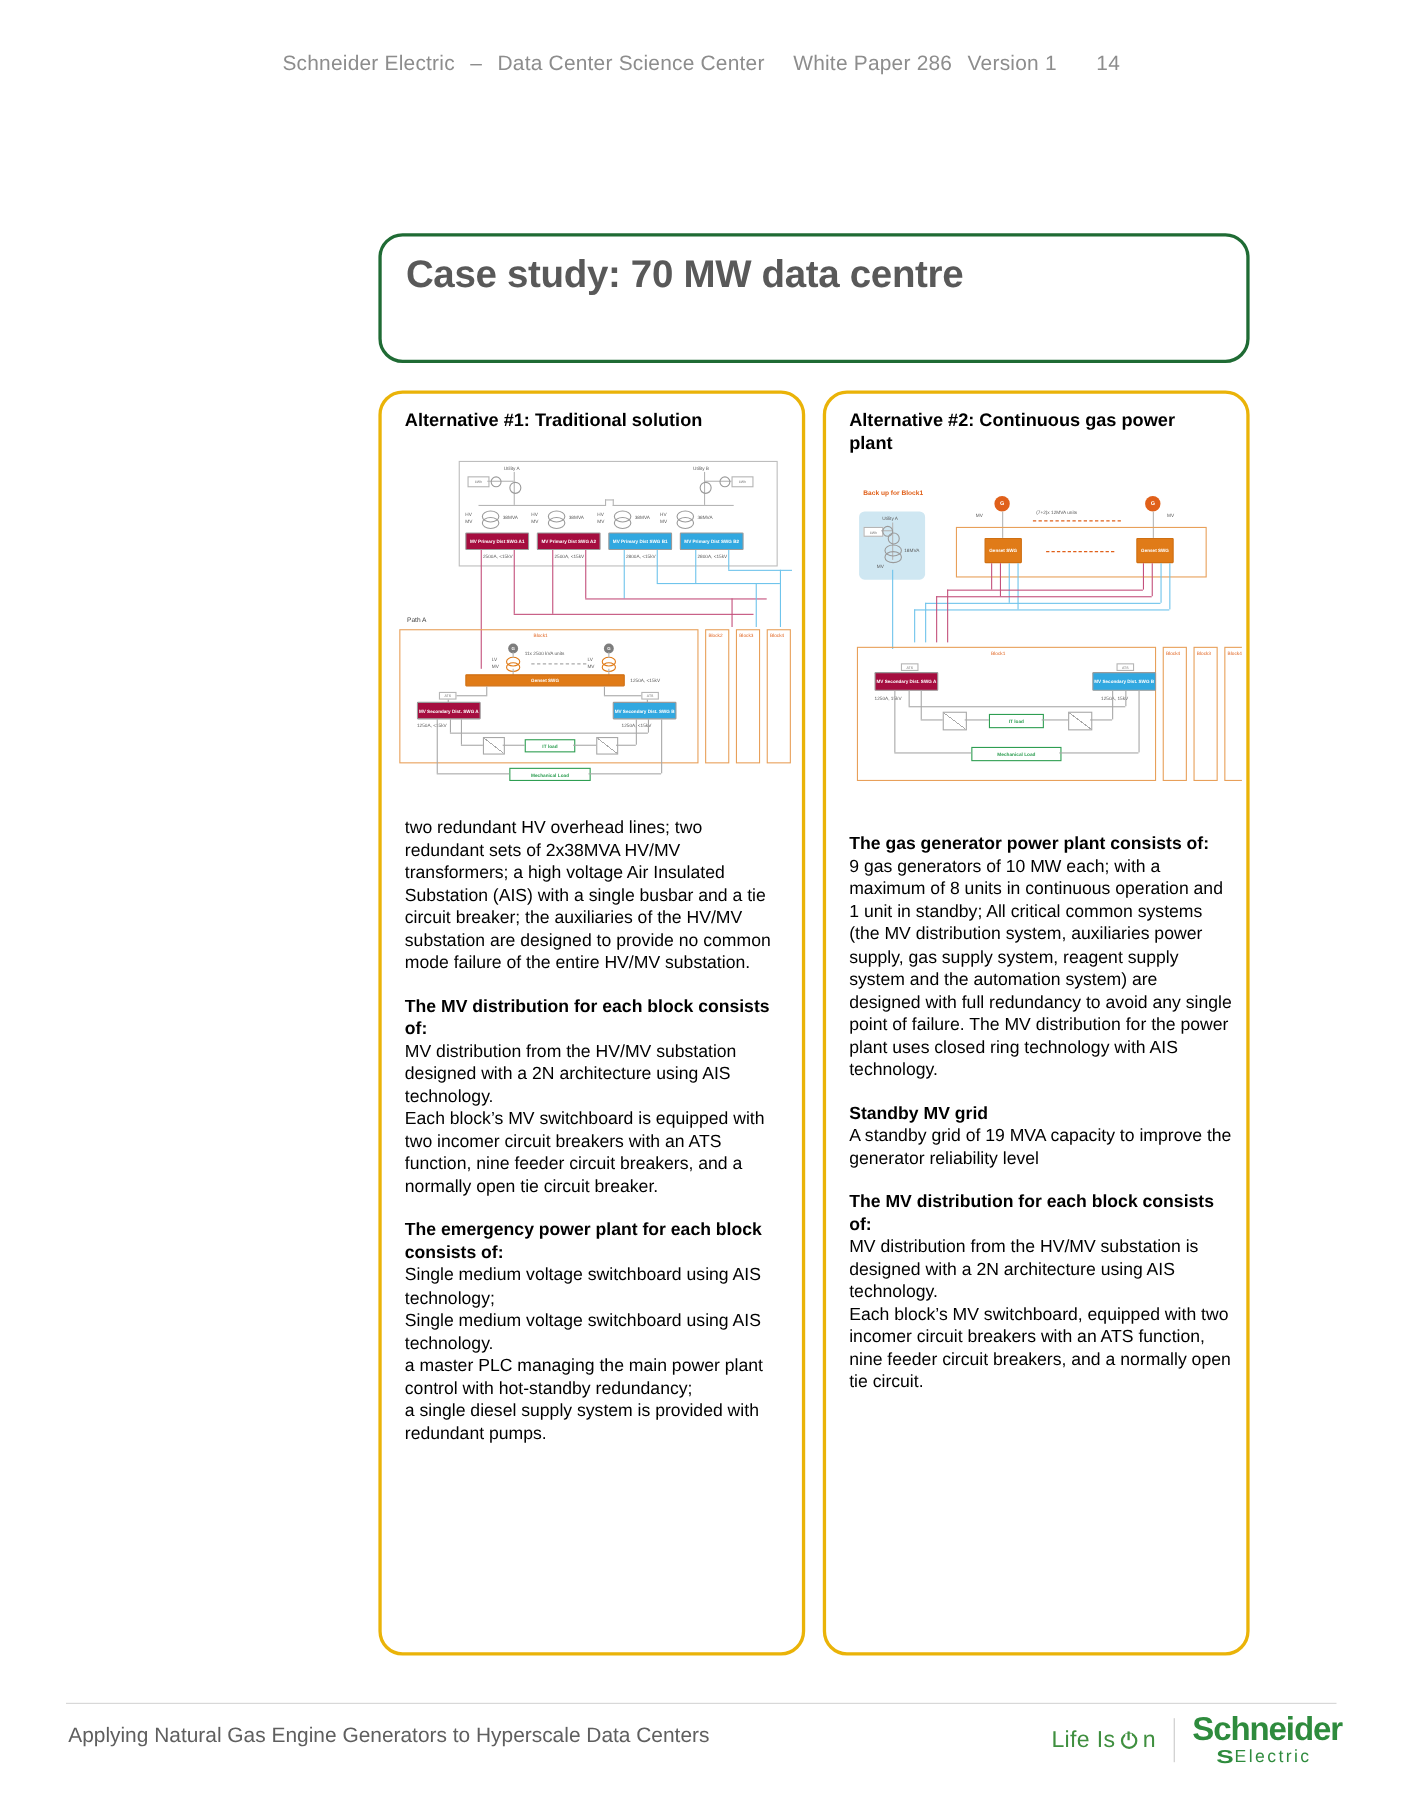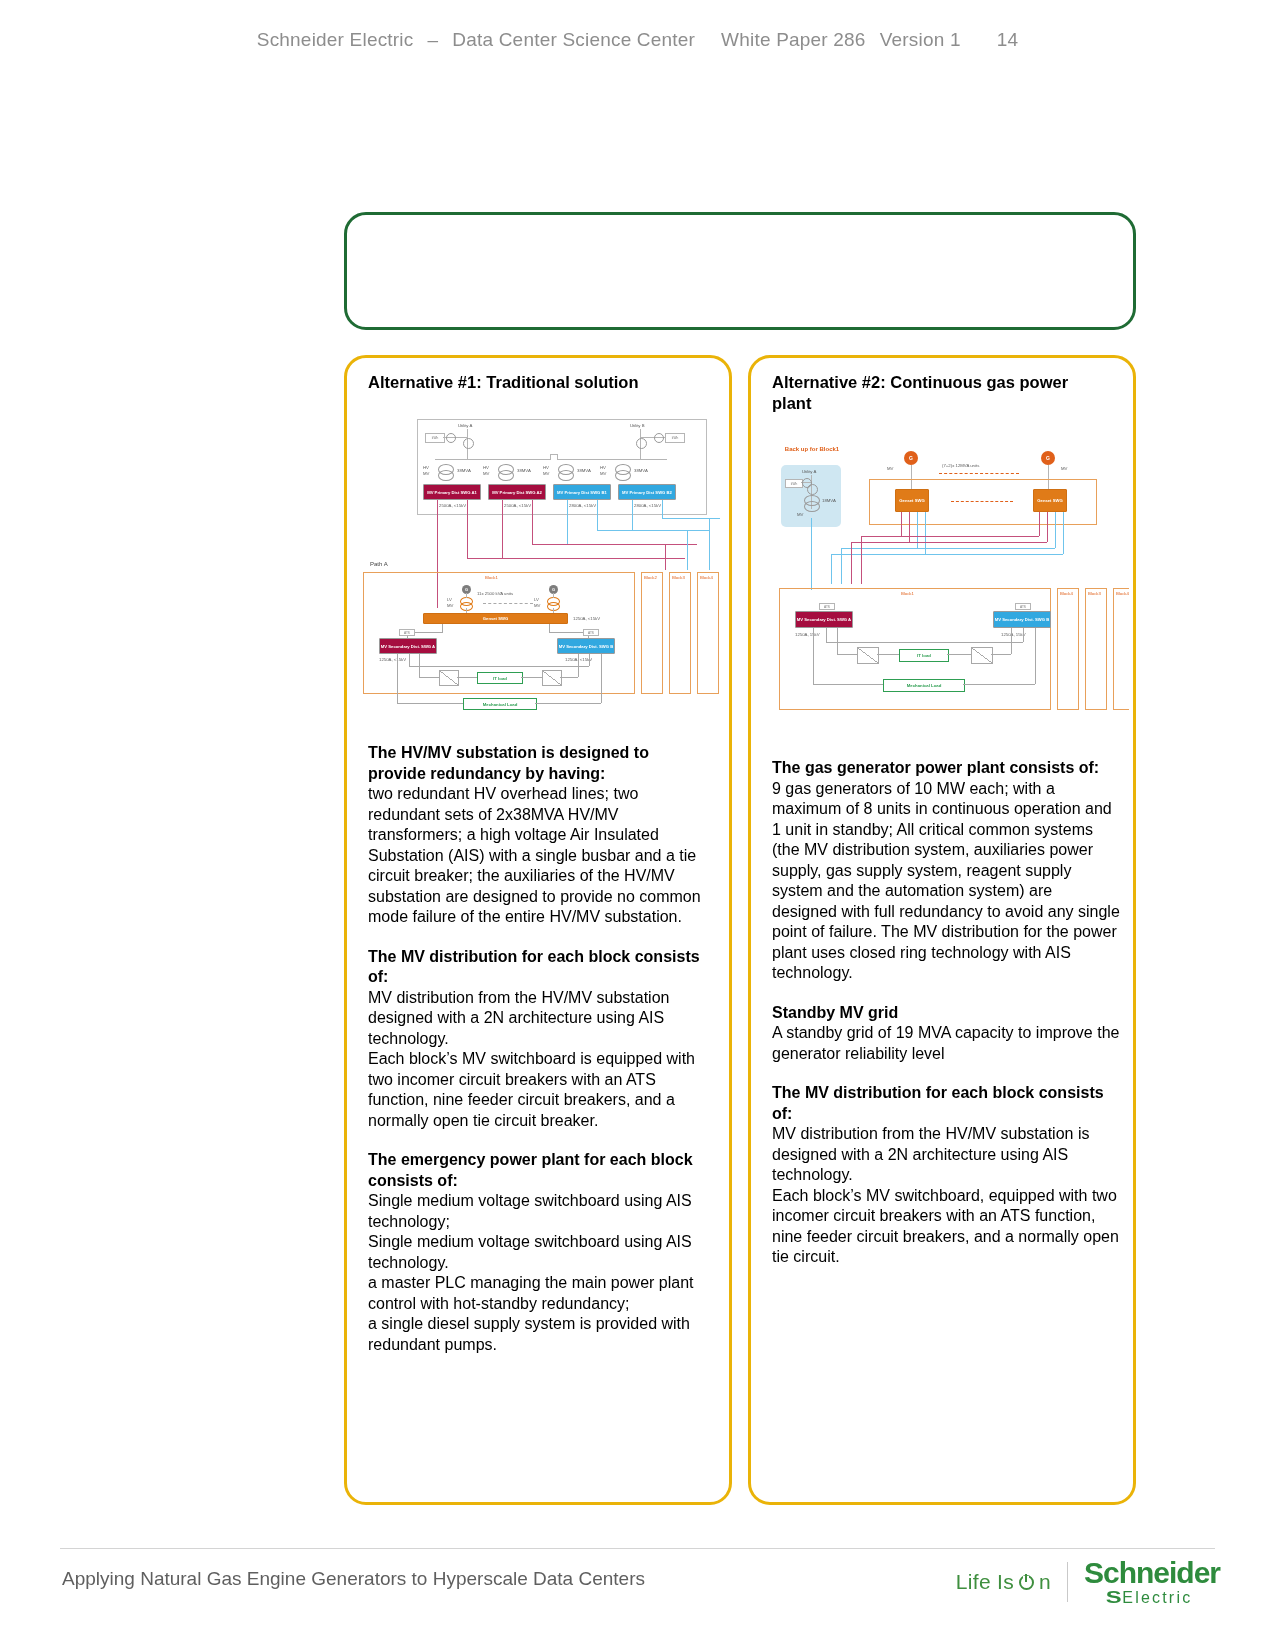--- a/index.html
+++ b/index.html
@@ -11,21 +11,21 @@
     width: 1275px;
     height: 1650px;
     position: relative;
     font-family: "Liberation Sans", sans-serif;
     overflow: hidden;
   }
 
   
   .page-header {
     position: absolute;
-    top: 29px;
+    top: 48px;
     left: 0;
     width: 1275px;
     text-align: center;
     font-size: 19px;
     color: #8d8d8d;
     letter-spacing: .2px;
     white-space: nowrap;
   }
   .page-header .sp-wide { display:inline-block; width: 26px; }
   .page-header .sp-mid  { display:inline-block; width: 14px; }
@@ -281,20 +281,21 @@
   }
 </style>
 </head>
 <body>
 
 <div class="page-header">
   <span>Schneider Electric</span><span class="sp-mid"></span><span>–</span><span class="sp-mid"></span><span>Data Center Science Center</span><span class="sp-wide"></span><span>White Paper 286</span><span class="sp-mid"></span><span>Version 1</span><span class="sp-num"></span><span>14</span>
 </div>
 
 <div class="title-panel">
+  <h1>Case study: 70 MW data centre</h1>
 </div>
 
 <div class="col-panel" id="panel-left">
   <div class="panel-heading">Alternative #1: Traditional solution</div>
 
   <div class="diagram" id="diagram-left">
 
     <div class="frame-grey dg" style="left:60px; top:15px; width:290px; height:96px;"></div>
 
     <div class="dg-label" style="left:101px; top:19px;">Utility A</div>
@@ -432,21 +433,20 @@
     <div class="wire-grey" style="left:203px; top:273px; width:18px; height:1px;"></div>
 
     <div class="itload" style="left:106px; top:294px; width:72px; height:10px; border-color:#2e9e52;">Mechanical Load</div>
     <div class="wire-grey" style="left:40px;  top:250px; width:1px; height:49px;"></div>
     <div class="wire-grey" style="left:40px;  top:299px; width:66px; height:1px;"></div>
     <div class="wire-grey" style="left:244px; top:250px; width:1px; height:49px;"></div>
     <div class="wire-grey" style="left:178px; top:299px; width:66px; height:1px;"></div>
   </div>
 
   <div class="body-text" id="text-left">
-    <p class="b">The HV/MV substation is designed to provide redundancy by having:</p>
     <p>two redundant HV overhead lines; two redundant sets of 2x38MVA HV/MV transformers; a high voltage Air Insulated Substation (AIS) with a single busbar and a tie circuit breaker; the auxiliaries of the HV/MV substation are designed to provide no common mode failure of the entire HV/MV substation.</p>
     <p class="b gap">The MV distribution for each block consists of:</p>
     <p> MV distribution from the HV/MV substation designed with a 2N architecture using AIS technology.</p>
     <p>Each block’s MV switchboard is equipped with two incomer circuit breakers with an ATS function, nine feeder circuit breakers, and a normally open tie circuit breaker.</p>
     <p class="b gap">The emergency power plant for each block consists of:</p>
     <p> Single medium voltage switchboard using AIS technology;</p>
     <p>Single medium voltage switchboard using AIS technology.</p>
     <p>a master PLC managing the main power plant control with hot-standby redundancy;</p>
     <p>a single diesel supply system is provided with redundant pumps.</p>
   </div>

